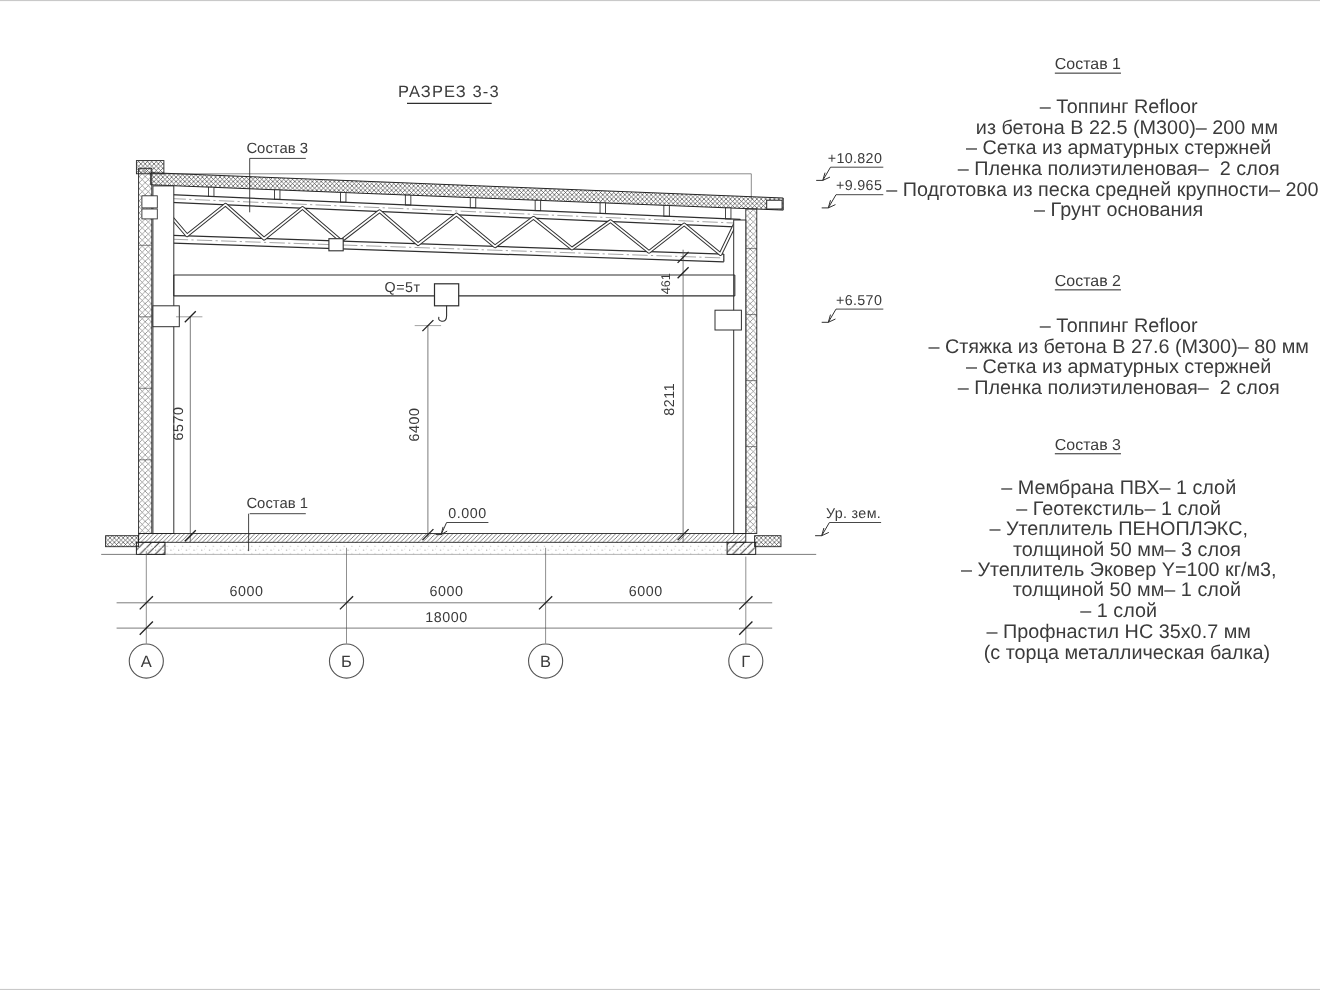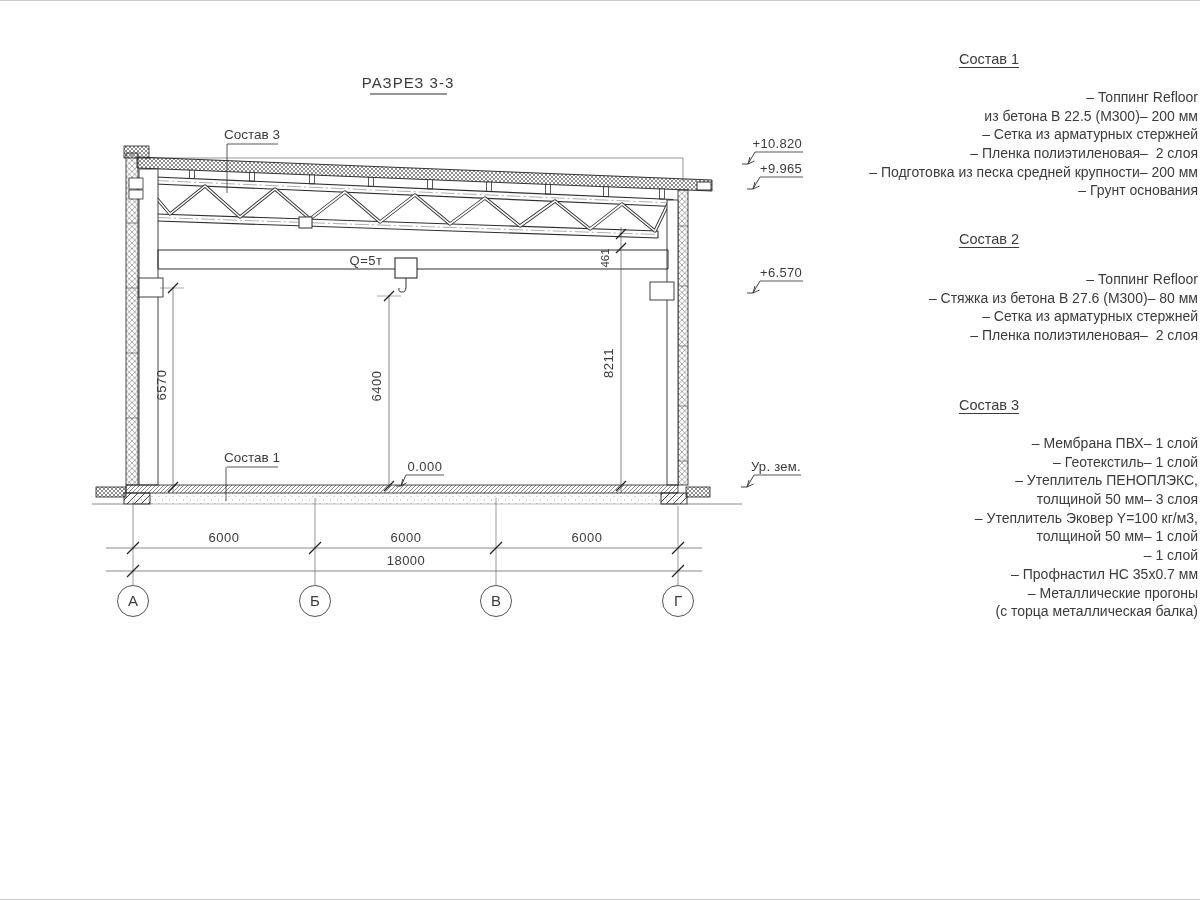--- a/index.html
+++ b/index.html
@@ -9,21 +9,21 @@
   svg{position:absolute;left:0;top:0;}
   svg text{font-family:"Liberation Sans",sans-serif;fill:#3b3b3b;}
   .dimtxt{font-size:13px;letter-spacing:.5px;}
   .axistxt{font-size:15px;}
   .eltxt{font-size:13px;letter-spacing:.3px;}
   .callout{font-size:13.5px;}
   .ttl{font-size:15px;letter-spacing:1px;}
   .legend-sec{position:absolute;left:836px;width:362px;}
   .sec-title{font-size:14.5px;text-align:center;position:relative;left:-28px;
              text-decoration:underline;text-underline-offset:3px;height:18px;}
-  .lrow{display:flex;justify-content:flex-end;height:18.7px;font-size:14px;line-height:18.7px;}
+  .lrow{display:flex;justify-content:center;height:18.7px;font-size:18px;line-height:18.7px;}
   .lrow .t{white-space:pre;}
   .lrow .v{white-space:pre;text-align:right;}
 </style>
 </head>
 <body>
 
 <div id="page">
 
 <svg width="1200" height="900" viewBox="0 0 1200 900">
   <defs>
@@ -255,21 +255,21 @@
   <div class="lrow">
         <span class="t">– Подготовка из песка средней крупности</span>
         <span class="v">– 200 мм</span>
       </div>
   <div class="lrow">
         <span class="t">– Грунт основания</span>
         <span class="v"></span>
       </div>
 </div>
 
-<div class="legend-sec" style="top:230px">
+<div class="legend-sec" style="top:247px">
   <div class="sec-title" style="margin-bottom:21px">Состав 2</div>
   <div class="lrow">
         <span class="t">– Топпинг Refloor</span>
         <span class="v"></span>
       </div>
   <div class="lrow">
         <span class="t">– Стяжка из бетона В 27.6 (М300)</span>
         <span class="v">– 80 мм</span>
       </div>
   <div class="lrow">
@@ -309,22 +309,18 @@
         <span class="v">– 1 слой</span>
       </div>
   <div class="lrow">
         <span class="v">– 1 слой</span>
       </div>
   <div class="lrow">
         <span class="t">– Профнастил НС 35х0.7 мм</span>
         <span class="v"></span>
       </div>
   <div class="lrow">
-        <span class="t">– Металлические прогоны</span>
-        <span class="v"></span>
-      </div>
-  <div class="lrow">
         <span class="t">   (с торца металлическая балка)</span>
         <span class="v"></span>
       </div>
 </div>
 
 </div>
 
 </body></html>

